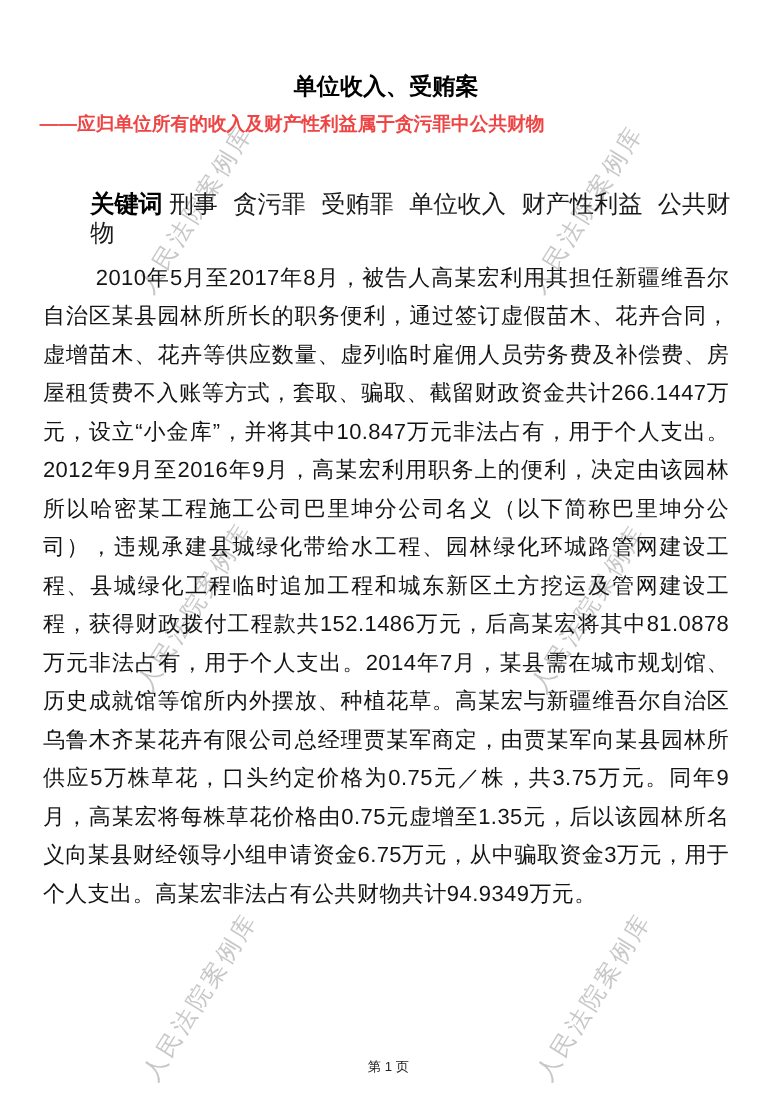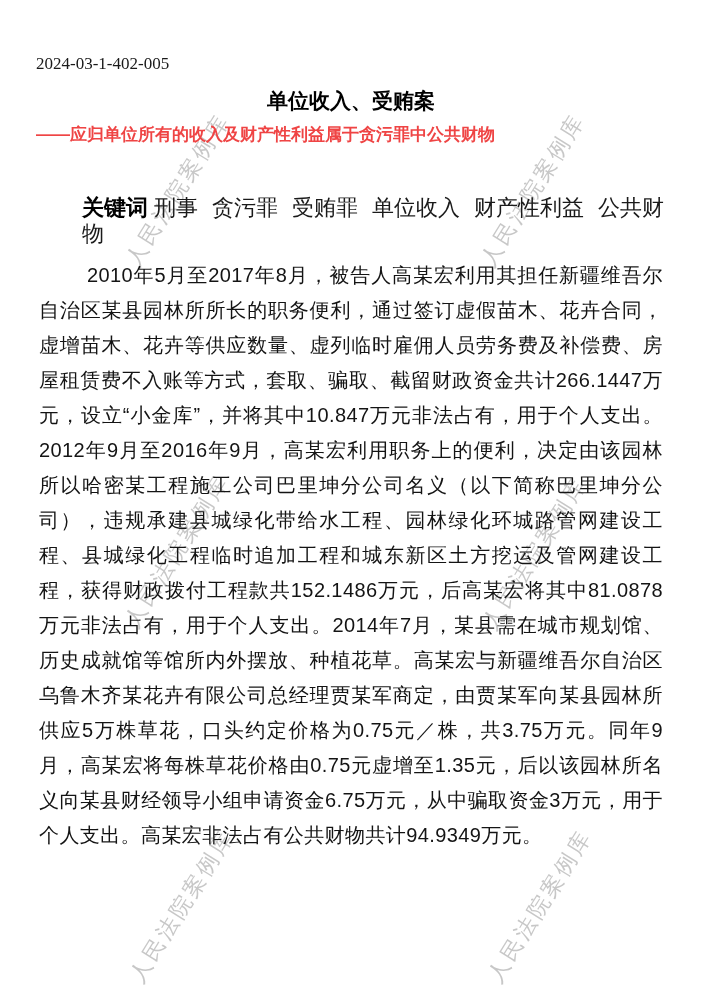--- a/index.html
+++ b/index.html
@@ -122,29 +122,29 @@
   <div class="watermark-layer" id="wm-layer">
       <div class="watermark" style="left: 178px; top: 190px; color: rgb(194, 194, 194); transform: translate(-50%, -50%) rotate(-58deg);">人民法院案例库</div>
       <div class="watermark" style="left: 533px; top: 190px; color: rgb(194, 194, 194); transform: translate(-50%, -50%) rotate(-58deg);">人民法院案例库</div>
       <div class="watermark" style="left: 177px; top: 551px; color: rgb(194, 194, 194); transform: translate(-50%, -50%) rotate(-58deg);">人民法院案例库</div>
       <div class="watermark" style="left: 535px; top: 553px; color: rgb(194, 194, 194); transform: translate(-50%, -50%) rotate(-58deg);">人民法院案例库</div>
       <div class="watermark" style="left: 182px; top: 906px; color: rgb(194, 194, 194); transform: translate(-50%, -50%) rotate(-58deg);">人民法院案例库</div>
       <div class="watermark" style="left: 540px; top: 906px; color: rgb(194, 194, 194); transform: translate(-50%, -50%) rotate(-58deg);">人民法院案例库</div>
     </div>
 
   <div class="content">
-    <div class="doc-number">2024-03-1-402-005</div>
 
     <h1 class="title">单位收入、受贿案</h1>
 
     <div class="subtitle">——应归单位所有的收入及财产性利益属于贪污罪中公共财物</div>
 
     <div class="keywords-line">
       <span class="kw-label">关键词</span><span id="kw-list"><span class="kw-item">刑事</span><span class="kw-item">贪污罪</span><span class="kw-item">受贿罪</span><span class="kw-item">单位收入</span><span class="kw-item">财产性利益</span><span class="kw-item">公共财物</span></span>
     </div>
 
 
     <div class="paragraphs" id="paragraphs">
         <p>2010年5月至2017年8月，被告人高某宏利用其担任新疆维吾尔自治区某县园林所所长的职务便利，通过签订虚假苗木、花卉合同，虚增苗木、花卉等供应数量、虚列临时雇佣人员劳务费及补偿费、房屋租赁费不入账等方式，套取、骗取、截留财政资金共计266.1447万元，设立“小金库”，并将其中10.847万元非法占有，用于个人支出。2012年9月至2016年9月，高某宏利用职务上的便利，决定由该园林所以哈密某工程施工公司巴里坤分公司名义（以下简称巴里坤分公司），违规承建县城绿化带给水工程、园林绿化环城路管网建设工程、县城绿化工程临时追加工程和城东新区土方挖运及管网建设工程，获得财政拨付工程款共152.1486万元，后高某宏将其中81.0878 万元非法占有，用于个人支出。2014年7月，某县需在城市规划馆、历史成就馆等馆所内外摆放、种植花草。高某宏与新疆维吾尔自治区乌鲁木齐某花卉有限公司总经理贾某军商定，由贾某军向某县园林所供应5万株草花，口头约定价格为0.75元／株，共3.75万元。同年9月，高某宏将每株草花价格由0.75元虚增至1.35元，后以该园林所名义向某县财经领导小组申请资金6.75万元，从中骗取资金3万元，用于个人支出。高某宏非法占有公共财物共计94.9349万元。</p>
       </div>
   </div>
 
+  <div class="footer">第 1 页</div>
 </div>
 
 </body></html>

